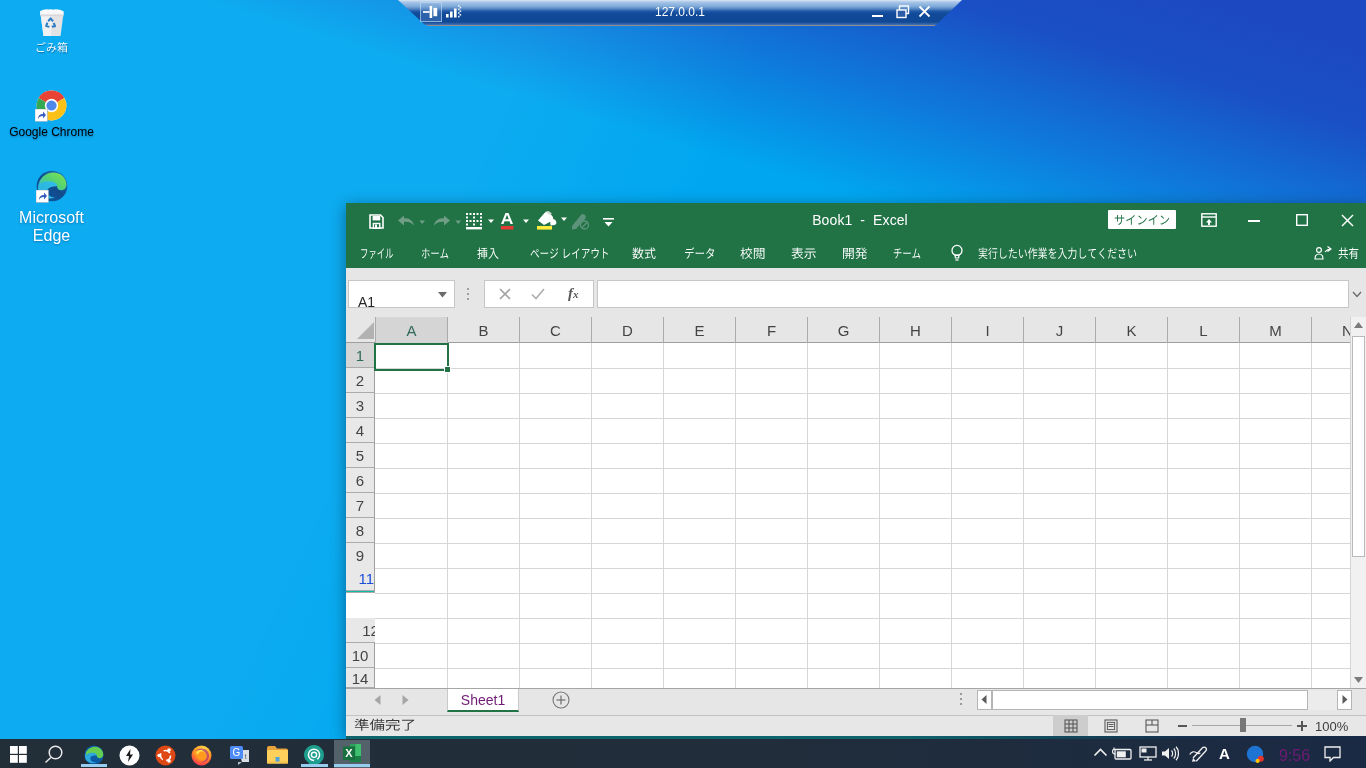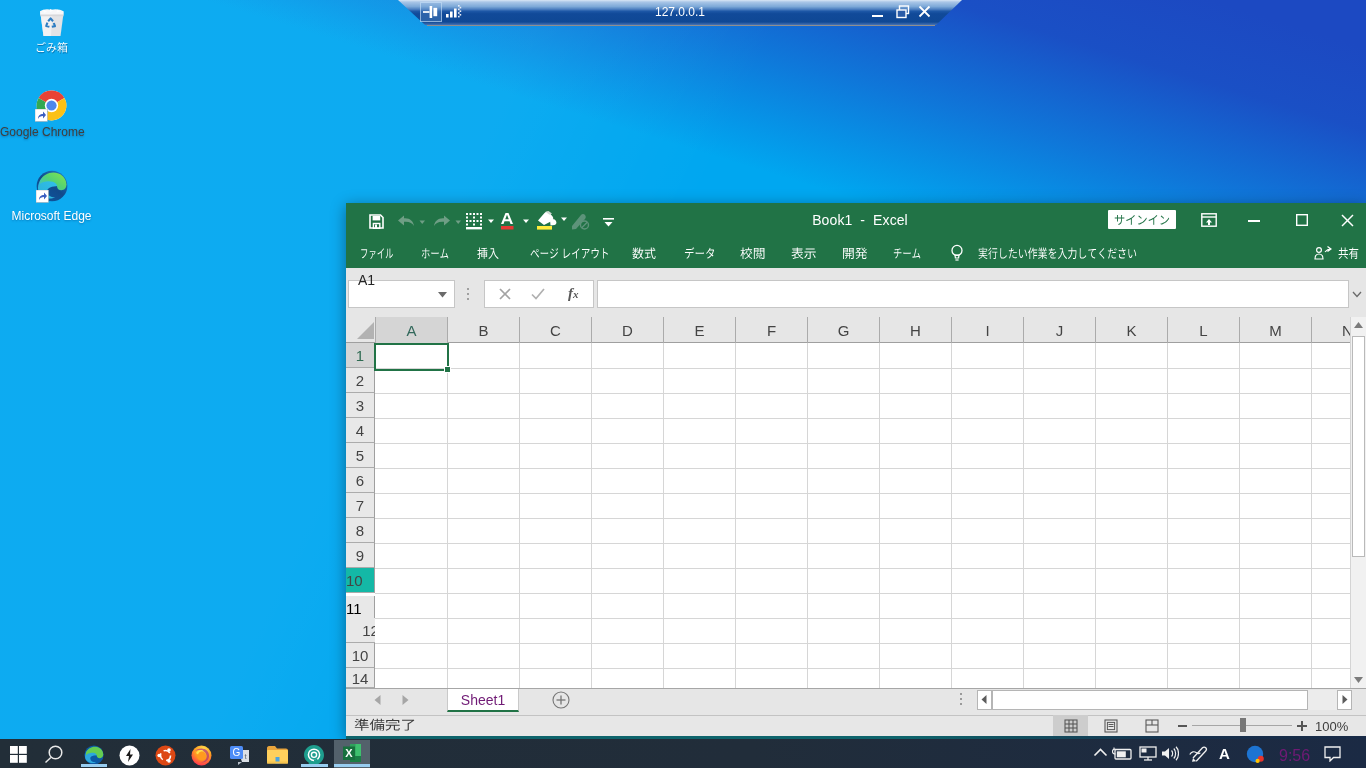--- a/index.html
+++ b/index.html
@@ -33,21 +33,21 @@
  <path d="M8.4 26 A48 48 0 0 1 91.6 26 L50 50 Z" fill="#e94335"></path>
  <path d="M91.6 26 A48 48 0 0 1 26 91.8 L50 50 Z" fill="#fbc116"></path>
  <path d="M26 91.8 A48 48 0 0 1 8.4 26 L50 50 Z" fill="#34a853"></path>
  <circle cx="50" cy="50" r="21.5" fill="#fff"></circle>
  <circle cx="50" cy="50" r="16.5" fill="#4f87ec"></circle>
 </svg>
 <svg class="a" style="left:35px;top:109px" width="13" height="13" viewBox="0 0 13 13">
  <rect x="0" y="0" width="12.5" height="12.5" fill="#fff" stroke="#9aa0a6" stroke-width=".5"></rect>
  <path d="M3 10 C3 6.5 5 5 8 5 L8 2.6 L11 6 L8 9.4 L8 7 C5.5 7 4 7.8 3 10 Z" fill="#3b5fc0"></path>
 </svg>
-<div class="a" style="left:0px;top:125px;width:103px;color:#404040;font-size:12px;text-shadow:0 1px 2px rgba(0,60,120,.45)">Google Chrome</div>
+<div class="a" style="left:0px;top:125px;width:103px;text-align:center;color:#000000;font-size:12px;text-shadow:0 1px 2px rgba(0,60,120,.45)">Google Chrome</div>
 
 <svg class="a" style="left:36px;top:170px" width="32" height="32" viewBox="0 0 100 100">
  <defs>
   <linearGradient id="eg1" x1="0" y1="1" x2=".8" y2="0">
         <stop offset="0" stop-color="#0c59a4"></stop>
         <stop offset=".55" stop-color="#114a8b"></stop>
         <stop offset="1" stop-color="#1f79c0"></stop>
       </linearGradient>
   <linearGradient id="eg2" x1="0" y1=".9" x2=".9" y2=".1">
         <stop offset="0" stop-color="#29b3d8"></stop>
@@ -60,21 +60,21 @@
       </linearGradient>
  </defs>
  <circle cx="50" cy="50" r="48" fill="url(#eg1)"></circle>
  <path d="M7 64 C3 42 16 18 44 13 C72 8 92 26 95 46 L50 52 C38 55 33 61 35 70 C37 80 48 86 60 85 C42 94 13 88 7 64 Z" fill="url(#eg2)"></path>
  <path d="M12 34 C24 12 48 3 70 11 C87 17 95 32 95 46 C95 57 88 63 79 63 C71 63 66 58 66 52 C66 44 60 39 52 37 C38 33 22 36 12 44 Z" fill="url(#eg3)"></path>
 </svg>
 <svg class="a" style="left:36px;top:190px" width="13" height="13" viewBox="0 0 13 13">
  <rect x="0" y="0" width="12.5" height="12.5" fill="#fff" stroke="#9aa0a6" stroke-width=".5"></rect>
  <path d="M3 10 C3 6.5 5 5 8 5 L8 2.6 L11 6 L8 9.4 L8 7 C5.5 7 4 7.8 3 10 Z" fill="#3b5fc0"></path>
 </svg>
-<div class="a" style="left:0px;top:209px;width:103px;text-align:center;color:#fff;font-size:12px;text-shadow:0 1px 2px rgba(0,60,120,.45)">Microsoft Edge</div>
+<div class="a" style="left:0px;top:209px;width:103px;text-align:center;color:#fff;font-size:16px;text-shadow:0 1px 2px rgba(0,60,120,.45)">Microsoft Edge</div>
 
 <div class="a" style="left:398px;top:0;width:564px;height:25px;
 background:linear-gradient(#d8e6f5 0%,#a9c6e7 8%,#7da9d8 26%,#4d7fc0 37%,#1d57a6 45%,#114a99 55%,#0f4895 88%,#3e6cb0 98%);
 clip-path:polygon(0 0,100% 0,95.4% 100%,4.8% 100%)"></div>
 <div class="a" style="left:427px;top:24.5px;width:508px;height:1.5px;background:#8f8f8f"></div>
 <div class="a" style="left:420px;top:2px;width:22px;height:20px;background:rgba(120,165,215,.28);border:1px solid rgba(205,228,250,.6)"></div>
 <svg class="a" style="left:423px;top:5px" width="17" height="14" viewBox="0 0 17 14">
  <line x1="0" y1="7" x2="6.5" y2="7" stroke="#fff" stroke-width="1.7"></line>
  <rect x="6.6" y="1" width="2.6" height="12" fill="#fff"></rect>
  <rect x="10.4" y="2.8" width="3.8" height="8.4" fill="#fff"></rect>
@@ -237,21 +237,21 @@
 </svg>
 <svg class="a" style="left:1314px;top:246px" width="18" height="15" viewBox="0 0 18 15">
  <circle cx="5" cy="4" r="2.4" fill="none" stroke="#fff" stroke-width="1.2"></circle>
  <path d="M1 13 C1 9.5 3 8 5 8 C7 8 9 9.5 9 13 Z" fill="none" stroke="#fff" stroke-width="1.2"></path>
  <path d="M11 6 C13 3.5 14.5 3 16.5 3 M13.5 0.5 L17 3 L13.5 5.5" fill="none" stroke="#fff" stroke-width="1.2"></path>
 </svg>
 
 <div class="a" style="left:346px;top:268px;width:1020px;height:49px;background:#e6e6e6"></div>
 
 <div class="a" style="left:348px;top:280px;width:107px;height:28px;background:#fff;border:1px solid #c6c6c6"></div>
-<div class="a" style="left:358px;top:272px;color:#262626;font-size:14px">A1</div>
+<div class="a" style="left:358px;top:294px;color:#262626;font-size:14px">A1</div>
 <svg class="a" style="left:438px;top:292px" width="9" height="6" viewBox="0 0 9 6">
     <path d="M0 0 L9 0 L4.5 5.5 Z" fill="#6a6a6a"></path>
   </svg>
 <div class="a" style="left:467px;top:288px;width:2px;height:2px;background:#a0a0a0;box-shadow:0 5px #a0a0a0,0 10px #a0a0a0"></div>
 <div class="a" style="left:484px;top:280px;width:110px;height:28px;background:#fff;border:1px solid #c6c6c6"></div>
 <svg class="a" style="left:499px;top:288px" width="12" height="12" viewBox="0 0 12 12">
     <g stroke="#a3a3a3" stroke-width="1.7">
       <line x1="1" y1="1" x2="11" y2="11"></line>
       <line x1="11" y1="1" x2="1" y2="11"></line>
     </g>
@@ -287,21 +287,21 @@
 <div class="a" style="left:346px;top:343px;width:29px;height:25px;background:#d5d5d5;border-bottom:1px solid #ababab;border-right:1px solid #9f9f9f;color:#2f6b52;font-size:15px;text-align:center;line-height:26px">1</div>
 <div class="a" style="left:346px;top:368px;width:29px;height:25px;background:#e8e8e8;border-bottom:1px solid #ababab;border-right:1px solid #9f9f9f;color:#444;font-size:15px;text-align:center;line-height:26px">2</div>
 <div class="a" style="left:346px;top:393px;width:29px;height:25px;background:#e8e8e8;border-bottom:1px solid #ababab;border-right:1px solid #9f9f9f;color:#444;font-size:15px;text-align:center;line-height:26px">3</div>
 <div class="a" style="left:346px;top:418px;width:29px;height:25px;background:#e8e8e8;border-bottom:1px solid #ababab;border-right:1px solid #9f9f9f;color:#444;font-size:15px;text-align:center;line-height:26px">4</div>
 <div class="a" style="left:346px;top:443px;width:29px;height:25px;background:#e8e8e8;border-bottom:1px solid #ababab;border-right:1px solid #9f9f9f;color:#444;font-size:15px;text-align:center;line-height:26px">5</div>
 <div class="a" style="left:346px;top:468px;width:29px;height:25px;background:#e8e8e8;border-bottom:1px solid #ababab;border-right:1px solid #9f9f9f;color:#444;font-size:15px;text-align:center;line-height:26px">6</div>
 <div class="a" style="left:346px;top:493px;width:29px;height:25px;background:#e8e8e8;border-bottom:1px solid #ababab;border-right:1px solid #9f9f9f;color:#444;font-size:15px;text-align:center;line-height:26px">7</div>
 <div class="a" style="left:346px;top:518px;width:29px;height:25px;background:#e8e8e8;border-bottom:1px solid #ababab;border-right:1px solid #9f9f9f;color:#444;font-size:15px;text-align:center;line-height:26px">8</div>
 <div class="a" style="left:346px;top:543px;width:29px;height:25px;background:#e8e8e8;border-bottom:1px solid #ababab;border-right:1px solid #9f9f9f;color:#444;font-size:15px;text-align:center;line-height:26px">9</div>
 <div class="a" style="left:346px;top:568px;width:29px;height:25px;background:#14b8a6;border-bottom:1px solid #ababab;border-right:1px solid #9f9f9f;color:#444;font-size:15px;text-align:left;line-height:26px">10</div>
-<div class="a" style="left:346px;top:596px;width:29px;height:25px;background:#e8e8e8;border-bottom:1px solid #ababab;border-right:1px solid #9f9f9f;color:#000000;font-size:15px;text-align:left;line-height:26px">11</div>
+<div class="a" style="left:346px;top:566px;width:29px;height:25px;background:#e8e8e8;border-bottom:1px solid #ababab;border-right:1px solid #9f9f9f;color:#1d4ed8;font-size:15px;text-align:right;line-height:26px">11</div>
 <div class="a" style="left:346px;top:618px;width:50px;height:25px;background:#e8e8e8;border-bottom:1px solid #ababab;border-right:1px solid #9f9f9f;color:#444;font-size:15px;text-align:center;line-height:26px">12</div>
 <div class="a" style="left:346px;top:643px;width:29px;height:25px;background:#e8e8e8;border-bottom:1px solid #ababab;border-right:1px solid #9f9f9f;color:#444;font-size:15px;text-align:center;line-height:26px">10</div>
 <div class="a" style="left:346px;top:668px;width:29px;height:20px;background:#e8e8e8;border-bottom:1px solid #ababab;border-right:1px solid #9f9f9f;color:#444;font-size:15px;text-align:center;line-height:21px">14</div>
 <div class="a" style="left:375px;top:343px;width:975px;height:345px;background:
 repeating-linear-gradient(to right, transparent 0, transparent 71px, #d6d6d6 71px, #d6d6d6 72px),
 repeating-linear-gradient(to bottom, transparent 0, transparent 24px, #d6d6d6 24px, #d6d6d6 25px);background-position:1px 1px;background-color:#fff"></div>
 <div class="a" style="left:374px;top:343px;width:74.5px;height:27.5px;border:2px solid #217346"></div>
 <div class="a" style="left:444px;top:366px;width:7px;height:7px;background:#fff"></div>
 <div class="a" style="left:445px;top:367px;width:5px;height:5px;background:#217346"></div>
 

